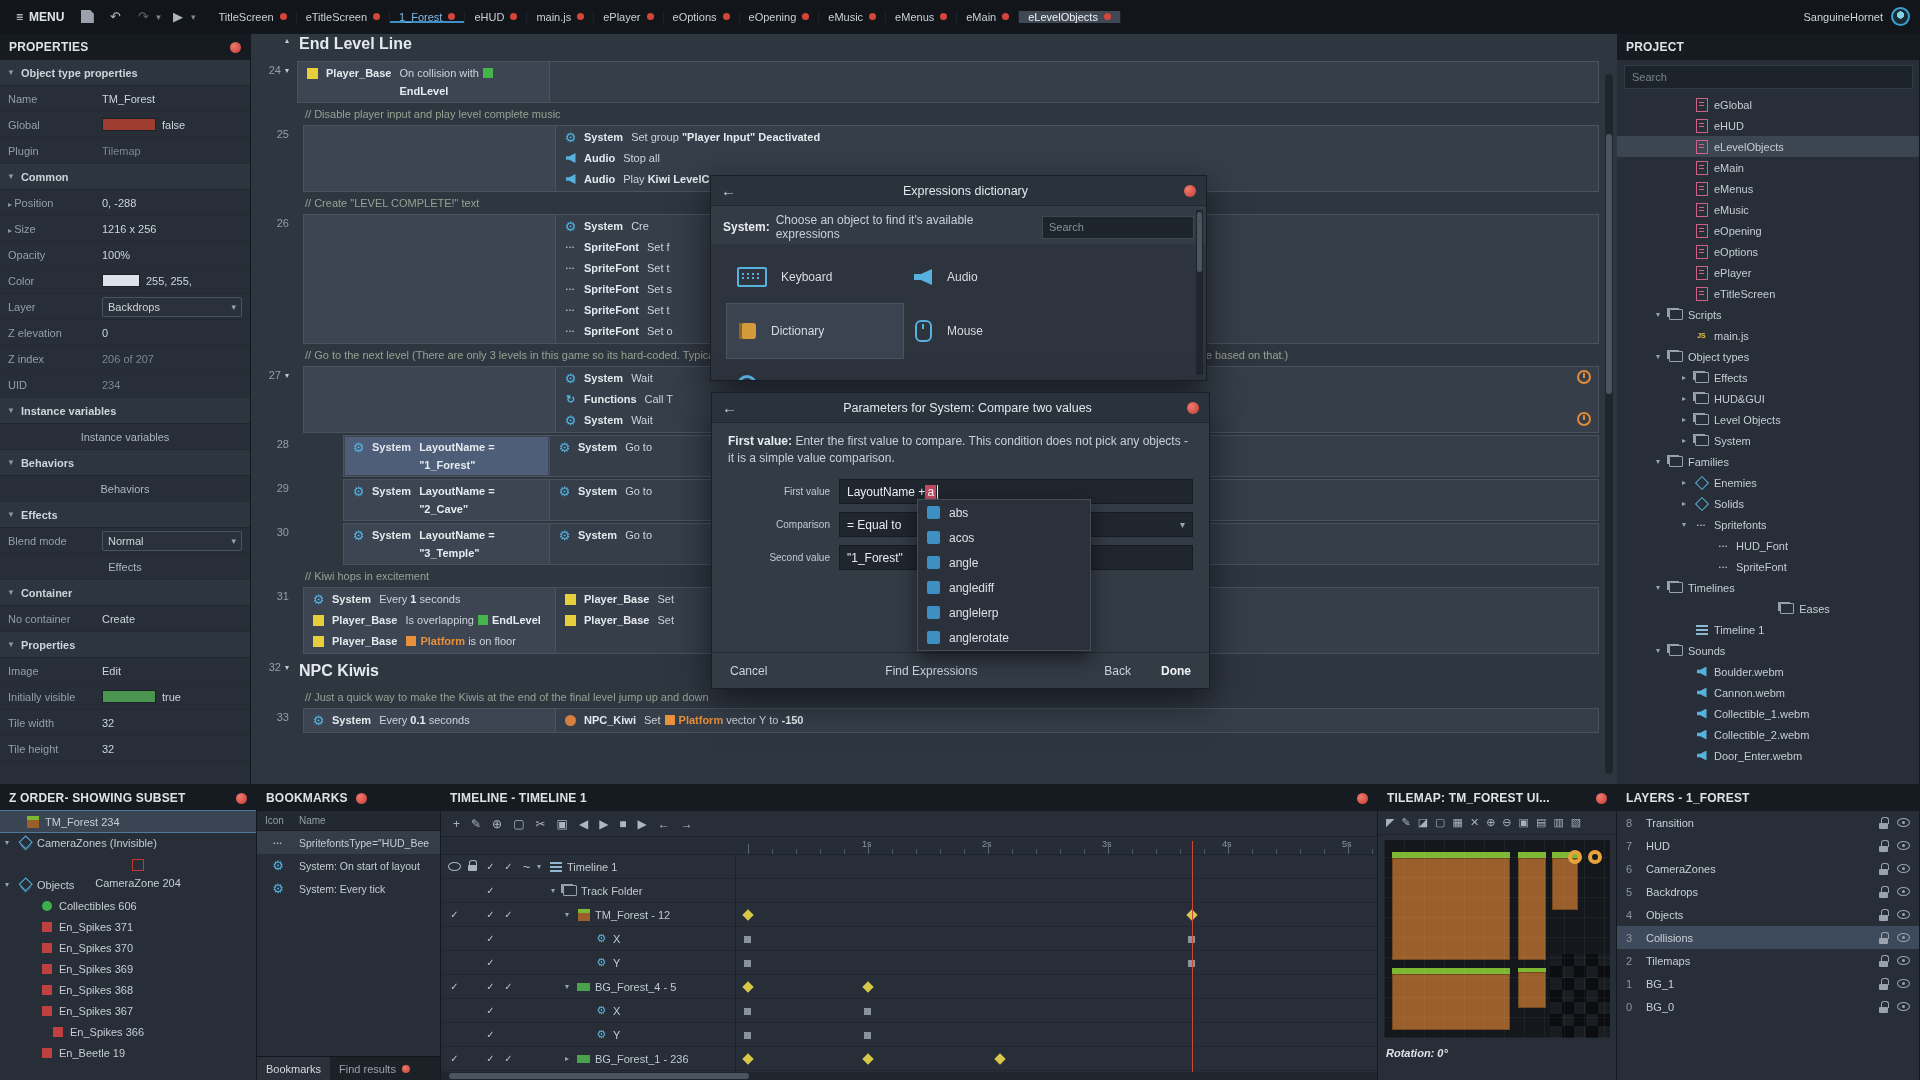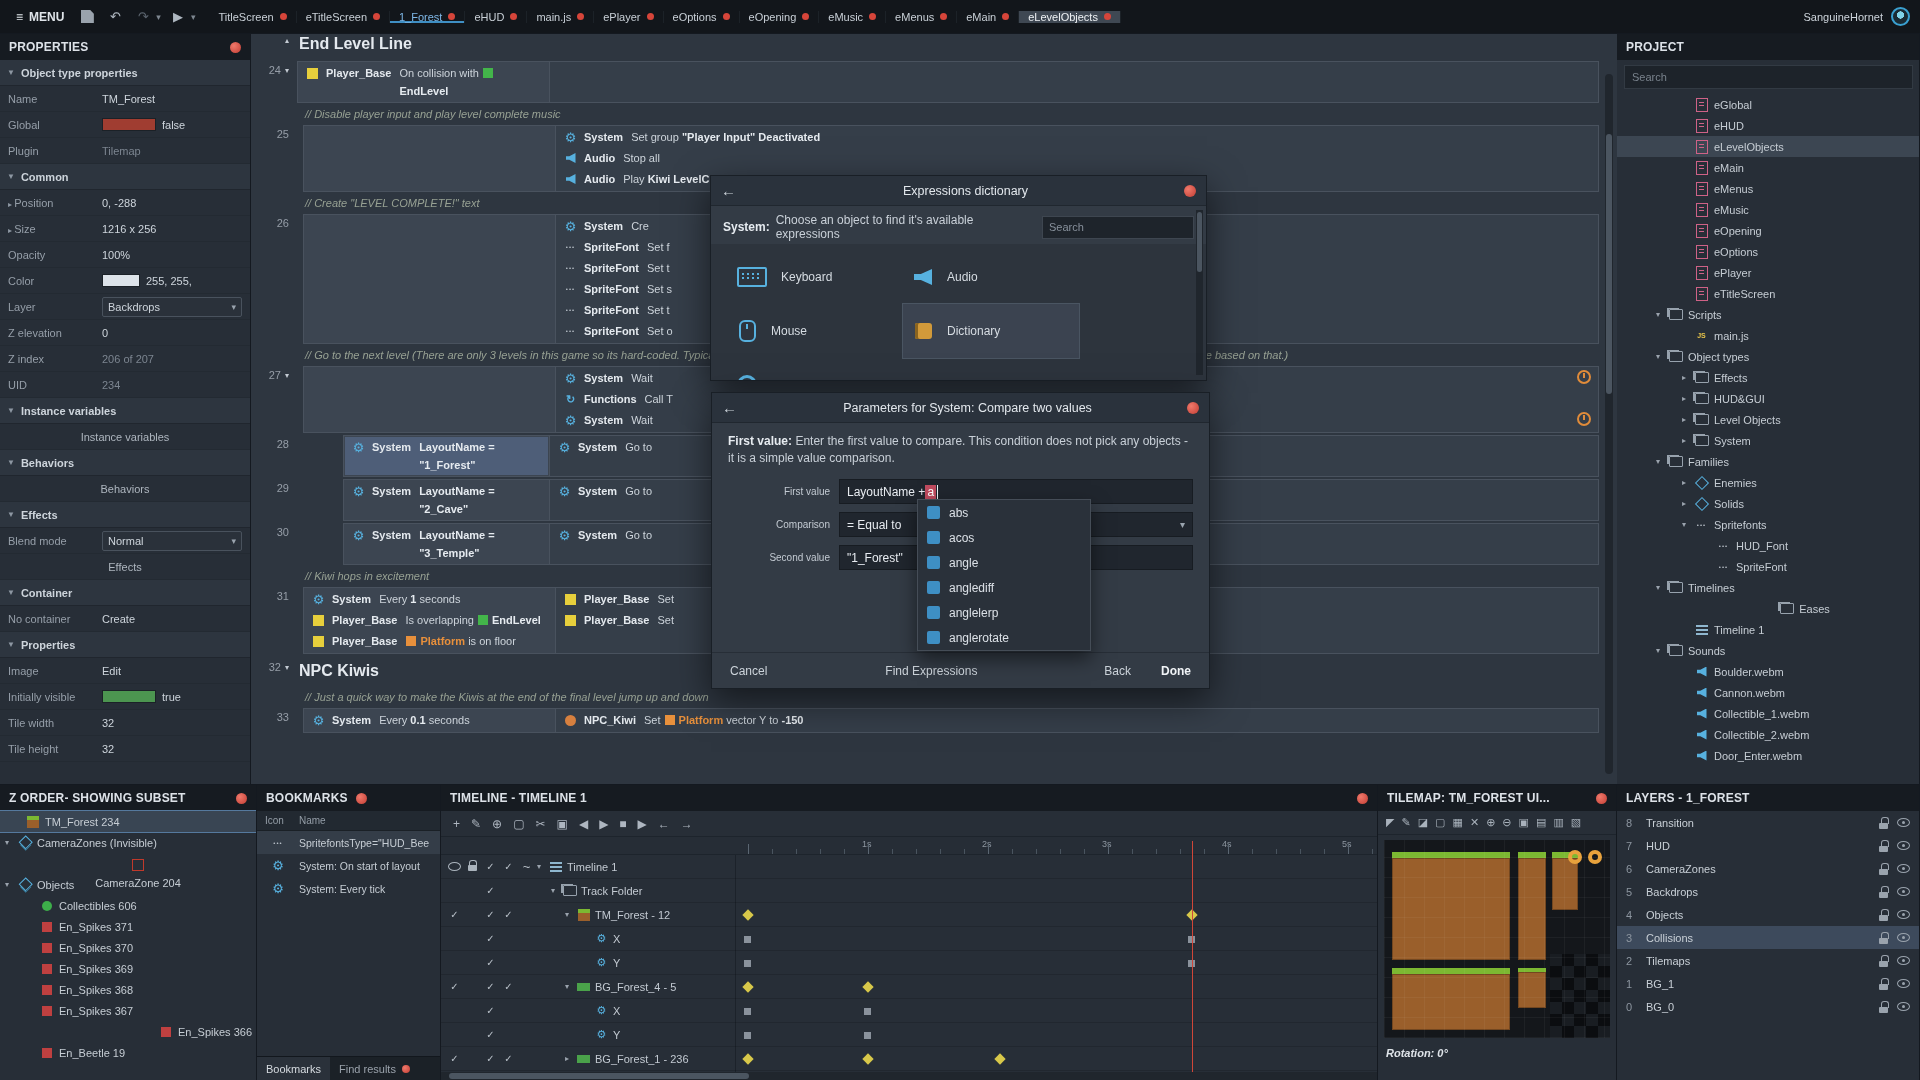--- a/index.html
+++ b/index.html
@@ -98,21 +98,21 @@
 .eobj{font-weight:bold;color:#e4e9ee;margin-right:8px;white-space:nowrap}
 .etxt{color:#cdd4db;flex:1;min-width:0}
 .seg.b{font-weight:bold;color:#e6ebf0}
 .seg.bi{font-weight:bold;color:#e6ebf0}
 .seg.sq{display:inline-block;width:10px;height:10px;vertical-align:-1px;margin:0 4px 0 1px}
 .seg.brk{display:block;height:2px}
 .tailic{display:none}
 .tailic.clock{display:inline-block;width:14px;height:14px;border:2px solid #e08b3a;border-radius:50%;margin-left:auto;position:relative;flex:none}
 .tailic.clock::after{content:"";position:absolute;left:4px;top:1px;width:2px;height:5px;background:#e08b3a}
 .ecomment{display:flex;margin:2px 0}
-.ctext{font-style:italic;color:#97a193;font-size:11px;padding:3px 0 3px 8px}
+.ctext{color:#97a193;font-size:11px;padding:3px 0 3px 8px}
 
 .dlg{position:absolute;background:#333b45;border:1px solid #191f26;box-shadow:0 12px 34px rgba(0,0,0,.55)}
 .dlg1{left:710px;top:175px;width:497px;height:206px;z-index:40}
 .dlg2{left:711px;top:392px;width:499px;height:297px;z-index:45}
 .dhead{height:30px;display:flex;align-items:center;padding:0 10px;background:#2a323c;border-bottom:1px solid #20272f}
 .dback{color:#cdd4db;font-size:15px;width:26px}
 .dtitle{flex:1;text-align:center;font-size:12.5px;color:#e2e7ec}
 .dclose{width:12px;height:12px;border-radius:50%;background:radial-gradient(circle at 35% 35%,#f0796b,#c23d33)}
 .xsub{display:flex;align-items:center;padding:7px 12px;font-size:12px;color:#c9d0d8;gap:6px}
 .xsub b{color:#e6ebf0}
@@ -1035,21 +1035,21 @@
         <div class="zorow" style="padding-left: 24px;">
           <span class="pjexp"></span>
           <span class="ticon ic-redsq"></span>
           <span>En_Spikes 368</span>
         </div>
         <div class="zorow" style="padding-left: 24px;">
           <span class="pjexp"></span>
           <span class="ticon ic-redsq"></span>
           <span>En_Spikes 367</span>
         </div>
-        <div class="zorow" style="padding-left: 35px; justify-content: flex-end;">
+        <div class="zorow" style="padding-left: 35px;">
           <span class="pjexp"></span>
           <span class="ticon ic-redsq"></span>
           <span>En_Spikes 366</span>
         </div>
         <div class="zorow" style="padding-left: 24px;">
           <span class="pjexp"></span>
           <span class="ticon ic-redsq"></span>
           <span>En_Beetle 19</span>
         </div>
       </div>
@@ -1386,27 +1386,27 @@
     <div class="xbody">
 
     <div class="xitem">
           <span class="ticon ic-keyboard"></span>
           <span>Keyboard</span>
         </div>
         <div class="xitem">
           <span class="ticon ic-audiobig"></span>
           <span>Audio</span>
         </div>
+        <div class="xitem sel">
+          <span class="ticon ic-dict"></span>
+          <span>Dictionary</span>
+        </div>
         <div class="xitem">
           <span class="ticon ic-mouse"></span>
           <span>Mouse</span>
-        </div>
-        <div class="xitem sel">
-          <span class="ticon ic-dict"></span>
-          <span>Dictionary</span>
         </div>
         <div class="xitem">
           <span class="ticon ic-circ"></span>
           <span></span>
         </div>
       </div>
     <div class="sb xscroll">
         <span class="th" style="top:2px;height:60px"></span>
       </div>
   </div>

